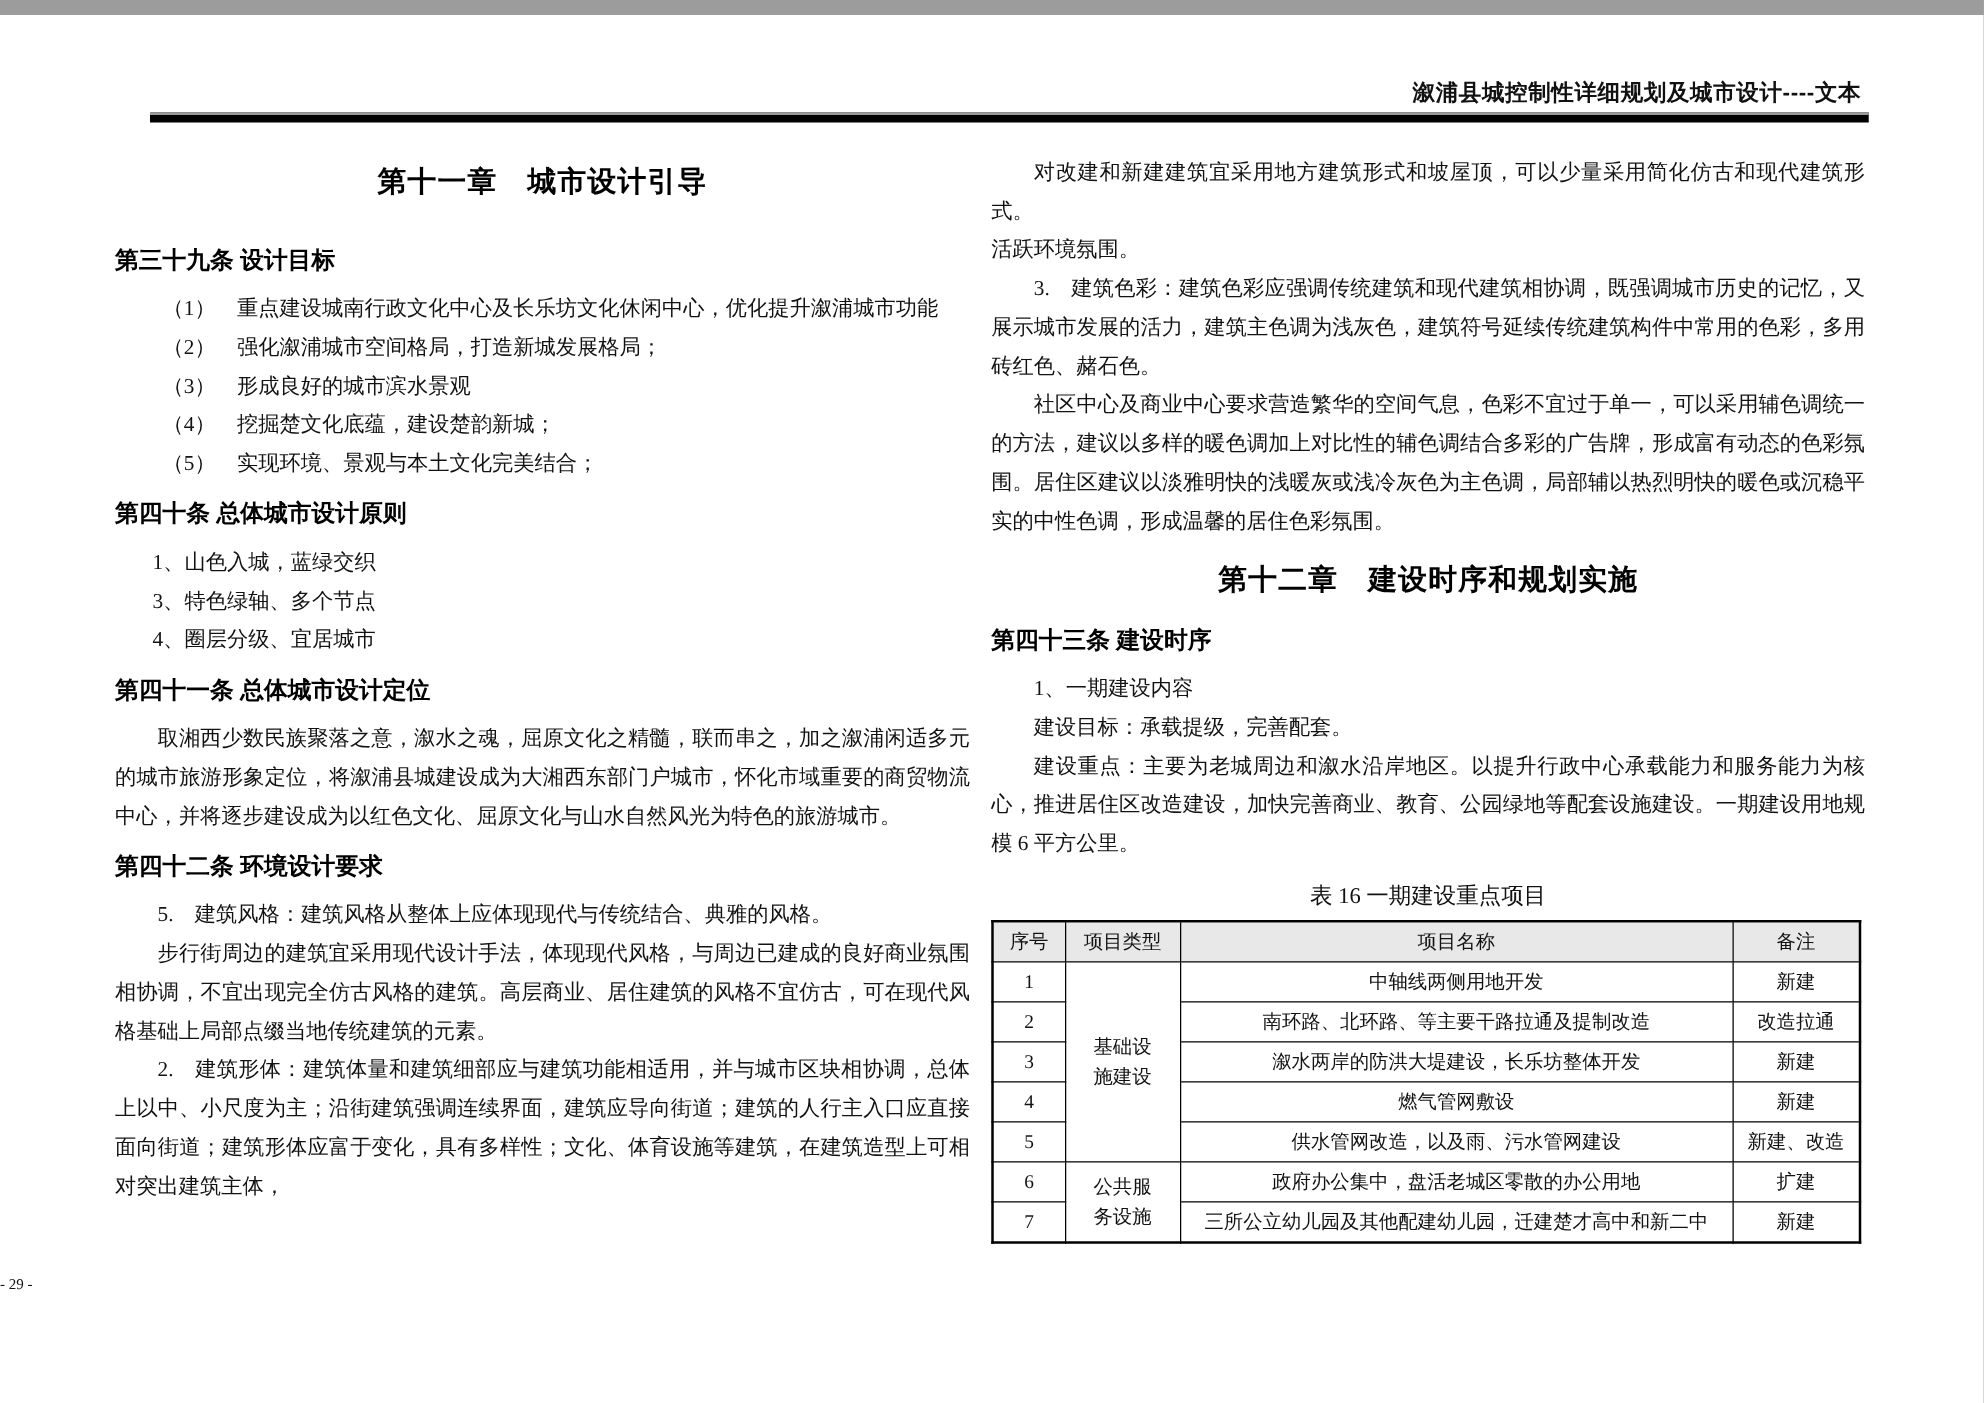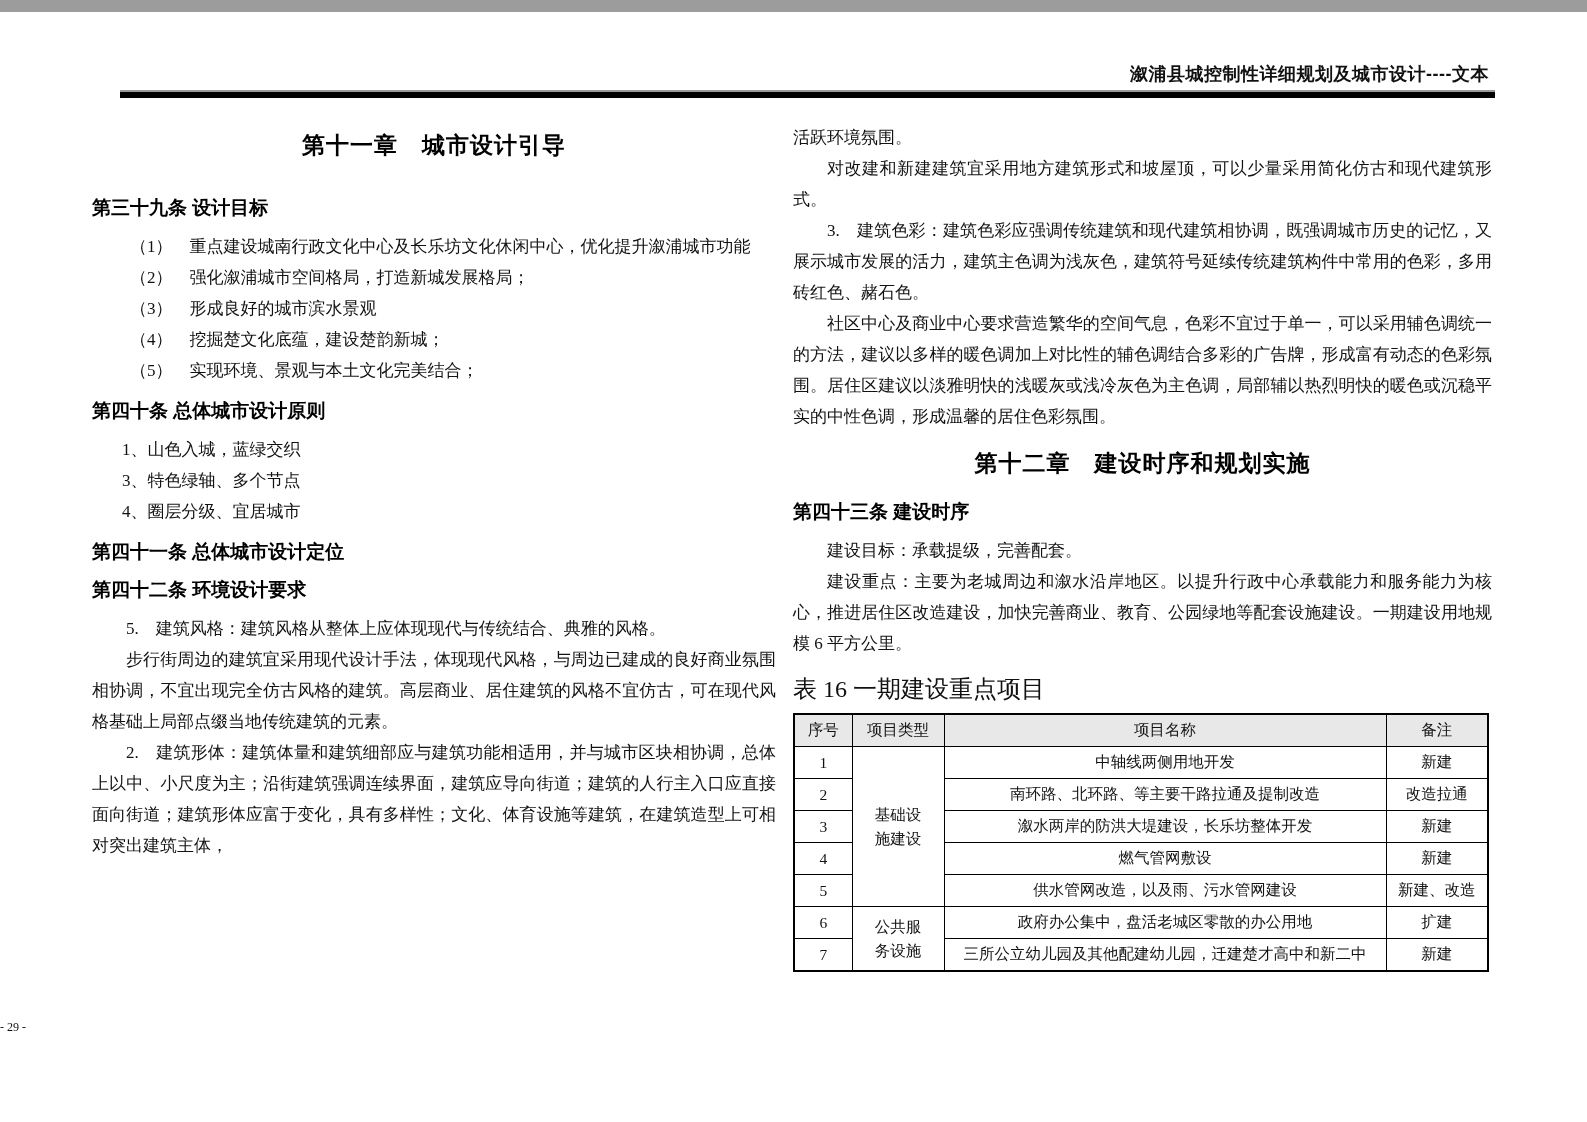--- a/index.html
+++ b/index.html
@@ -35,21 +35,21 @@
   }
   p.body {
     margin:0; font-size:17px; line-height:31px; text-align:justify;
     color:#121212;
   }
   p.indent { text-indent:2em; }
   p.item  { padding-left:38px; }
   p.item2 { padding-left:30px; }
   
   .tbl-caption {
-    margin:14px 0 8px 0; text-align:left; font-size:24px; color:#111;
+    margin:14px 0 8px 0; text-align:center; font-size:18px; color:#111;
   }
   table.proj {
     border-collapse:collapse; width:694px; table-layout:fixed;
     border:2px solid #000; font-size:15.5px; color:#121212;padding-left:23px;
   }
   table.proj th, table.proj td {
     border:1.5px solid #000; text-align:center; vertical-align:middle;
     height:31px; padding:0 2px; overflow:hidden;
   }
   table.proj thead th { background:#e8e8e8; font-weight:normal; }
@@ -77,36 +77,38 @@
     <p class="body item">（3）　形成良好的城市滨水景观</p>
     <p class="body item">（4）　挖掘楚文化底蕴，建设楚韵新城；</p>
     <p class="body item">（5）　实现环境、景观与本土文化完美结合；</p>
 
     <div class="art">第四十条 总体城市设计原则</div>
     <p class="body item2">1、山色入城，蓝绿交织</p>
     <p class="body item2">3、特色绿轴、多个节点</p>
     <p class="body item2">4、圈层分级、宜居城市</p>
 
     <div class="art">第四十一条 总体城市设计定位</div>
+    <p class="body indent">取湘西少数民族聚落之意，溆水之魂，屈原文化之精髓，联而串之，加之溆浦闲适多元的城市旅游形象定位，将溆浦县城建设成为大湘西东部门户城市，怀化市域重要的商贸物流中心，并将逐步建设成为以红色文化、屈原文化与山水自然风光为特色的旅游城市。</p>
 
     <div class="art">第四十二条 环境设计要求</div>
     <p class="body indent">5.　建筑风格：建筑风格从整体上应体现现代与传统结合、典雅的风格。</p>
     <p class="body indent">步行街周边的建筑宜采用现代设计手法，体现现代风格，与周边已建成的良好商业氛围相协调，不宜出现完全仿古风格的建筑。高层商业、居住建筑的风格不宜仿古，可在现代风格基础上局部点缀当地传统建筑的元素。</p>
     <p class="body indent">2.　建筑形体：建筑体量和建筑细部应与建筑功能相适用，并与城市区块相协调，总体上以中、小尺度为主；沿街建筑强调连续界面，建筑应导向街道；建筑的人行主入口应直接面向街道；建筑形体应富于变化，具有多样性；文化、体育设施等建筑，在建筑造型上可相对突出建筑主体，</p>
   </div>
 
   <div class="col col-right">
+    <p class="body indent">对改建和新建建筑宜采用地方建筑形式和坡屋顶，可以少量采用简化仿古和现代建筑形式。</p>
     <p class="body">活跃环境氛围。</p>
-    <p class="body indent">对改建和新建建筑宜采用地方建筑形式和坡屋顶，可以少量采用简化仿古和现代建筑形式。</p>
     <p class="body indent">3.　建筑色彩：建筑色彩应强调传统建筑和现代建筑相协调，既强调城市历史的记忆，又展示城市发展的活力，建筑主色调为浅灰色，建筑符号延续传统建筑构件中常用的色彩，多用砖红色、赭石色。</p>
     <p class="body indent">社区中心及商业中心要求营造繁华的空间气息，色彩不宜过于单一，可以采用辅色调统一的方法，建议以多样的暖色调加上对比性的辅色调结合多彩的广告牌，形成富有动态的色彩氛围。居住区建议以淡雅明快的浅暖灰或浅冷灰色为主色调，局部辅以热烈明快的暖色或沉稳平实的中性色调，形成温馨的居住色彩氛围。</p>
 
     <div class="chapter">第十二章　建设时序和规划实施</div>
 
     <div class="art">第四十三条 建设时序</div>
+    <p class="body indent">1、一期建设内容</p>
     <p class="body indent">建设目标：承载提级，完善配套。</p>
     <p class="body indent">建设重点：主要为老城周边和溆水沿岸地区。以提升行政中心承载能力和服务能力为核心，推进居住区改造建设，加快完善商业、教育、公园绿地等配套设施建设。一期建设用地规模 6 平方公里。</p>
 
     <div class="tbl-caption">表 16 一期建设重点项目</div>
 
     <table class="proj">
       <colgroup>
         <col style="width:58px">
           <col style="width:92px">
           <col style="width:442px">

